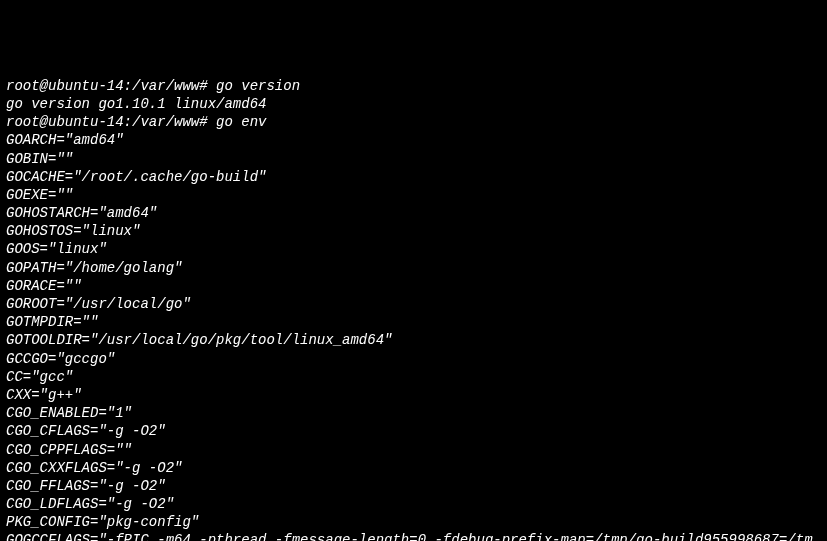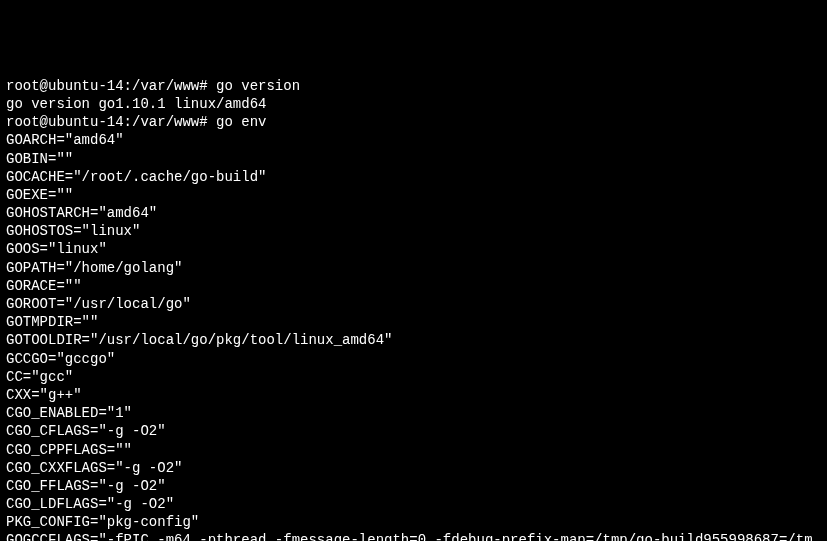--- a/index.html
+++ b/index.html
@@ -15,20 +15,21 @@
       line-height: 1.3;
       padding: 4px 6px;
       width: 827px;
       height: 541px;
       overflow: hidden;
       white-space: pre-wrap;
       word-break: break-all;
     }
     .terminal-line {
       display: block;
+      font-style: italic;
     }
     .prompt {
       color: #ffffff;
     }
   </style>
 </head>
 <body>
 
 
 

